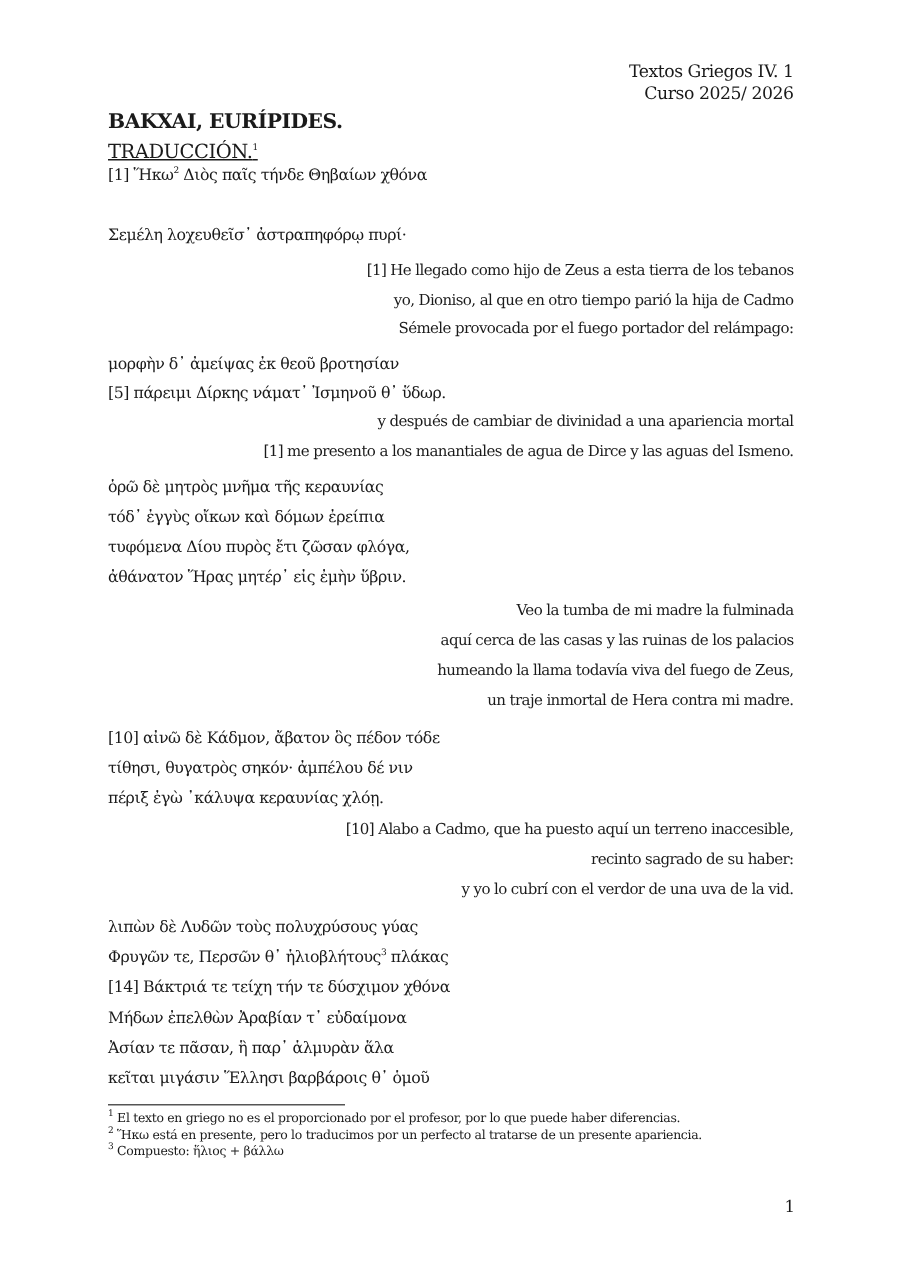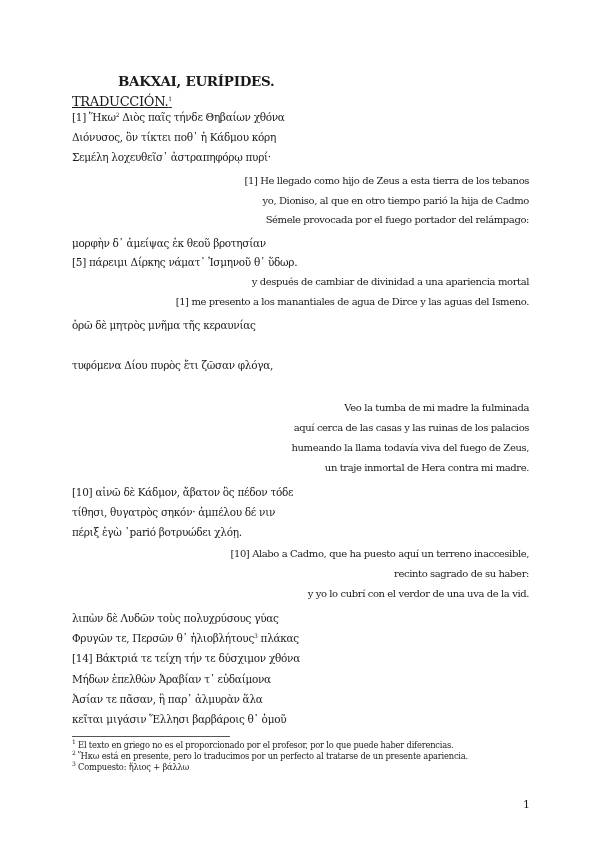--- a/index.html
+++ b/index.html
@@ -1,59 +1,64 @@
 <!DOCTYPE html>
 <html><head>
 <meta charset="utf-8">
 <style>
   html, body { margin:0; padding:0; background:#ffffff; }
   body { width:600px; height:848px; position:relative; overflow:hidden;
          font-family:"DejaVu Serif", serif; color:#1a1a1a; }
   .page { position:absolute; left:0; top:0; width:600px; height:848px; }
   .header { position:absolute; right:71px; top:40px; text-align:right;
             font-size:11.5px; line-height:15px; letter-spacing:-0.3px; }
-  .title { position:absolute; left:72px; top:73px; font-weight:bold; font-size:13.5px; letter-spacing:-0.3px;margin-left:46px; }
+  .title { position:absolute; left:72px; top:73px; font-weight:bold; font-size:13.5px; letter-spacing:-0.3px; }
   .subtitle { position:absolute; left:72px; top:94px; font-size:13px; text-decoration:underline; letter-spacing:-0.3px; }
   sup { font-size:6px; vertical-align:super; line-height:0; }
   .gr { position:absolute; left:72px; font-family:"DejaVu Serif", serif; font-size:10.5px; letter-spacing:-0.3px; white-space:nowrap; }
   .es { position:absolute; right:71px; text-align:right; font-size:10px; letter-spacing:-0.4px; white-space:nowrap; }
   .fnrule { position:absolute; left:72px; top:736px; width:158px; height:1px; background:#555; }
   .fn { position:absolute; left:72px; font-size:8.3px; letter-spacing:-0.2px; white-space:nowrap; }
   .pagenum { position:absolute; left:523px; top:798px; font-size:11px; }
 </style>
 </head>
 <body>
 
 <div class="page">
+  <div class="header">
+    <div>Textos Griegos IV. 1</div>
+    <div>Curso 2025/ 2026</div>
+  </div>
 
   <div class="title">BAKXAI, EURÍPIDES.</div>
   <div class="subtitle"><span>TRADUCCIÓN.</span><sup>1</sup></div>
 
   <div class="gr" style="top:111px"><span>[1] Ἥκω</span><sup>2</sup><span> Διὸς παῖς τήνδε Θηβαίων χθόνα</span></div>
-  <div class="gr" style="top:131px">Διόνυσος, ὃν τίκτει ποθ᾽ ἡ Κάδμου κόρη</div>
   <div class="gr" style="top:151px">Σεμέλη λοχευθεῖσ᾽ ἀστραπηφόρῳ πυρί·</div>
   <div class="es" style="top:175px">[1] He llegado como hijo de Zeus a esta tierra de los tebanos</div>
   <div class="es" style="top:195px">yo, Dioniso, al que en otro tiempo parió la hija de Cadmo</div>
   <div class="es" style="top:214px">Sémele provocada por el fuego portador del relámpago:</div>
 
   <div class="gr" style="top:237px">μορφὴν δ᾽ ἀμείψας ἐκ θεοῦ βροτησίαν</div>
   <div class="gr" style="top:256px">[5] πάρειμι Δίρκης νάματ᾽ Ἰσμηνοῦ θ᾽ ὕδωρ.</div>
   <div class="es" style="top:276px">y después de cambiar de divinidad a una apariencia mortal</div>
   <div class="es" style="top:296px">[1] me presento a los manantiales de agua de Dirce y las aguas del Ismeno.</div>
 
   <div class="gr" style="top:319px">ὁρῶ δὲ μητρὸς μνῆμα τῆς κεραυνίας</div>
+  <div class="gr" style="top:339px">τόδ᾽ ἐγγὺς οἴκων καὶ δόμων ἐρείπια</div>
   <div class="gr" style="top:359px">τυφόμενα Δίου πυρὸς ἔτι ζῶσαν φλόγα,</div>
+  <div class="gr" style="top:379px">ἀθάνατον Ἥρας μητέρ᾽ εἰς ἐμὴν ὕβριν.</div>
   <div class="es" style="top:402px">Veo la tumba de mi madre la fulminada</div>
   <div class="es" style="top:422px">aquí cerca de las casas y las ruinas de los palacios</div>
   <div class="es" style="top:462px">un traje inmortal de Hera contra mi madre.</div>
   <div class="es" style="top:442px">humeando la llama todavía viva del fuego de Zeus,</div>
 
   <div class="gr" style="top:486px">[10] αἰνῶ δὲ Κάδμον, ἄβατον ὃς πέδον τόδε</div>
   <div class="gr" style="top:506px">τίθησι, θυγατρὸς σηκόν· ἀμπέλου δέ νιν</div>
-  <div class="gr" style="top:526px">πέριξ ἐγὼ ᾽parió βοτρυώδει χλόῃ.</div>
+  <div class="gr" style="top:526px">πέριξ ἐγὼ ᾽κάλυψα κεραυνίας χλόῃ.</div>
   <div class="es" style="top:548px">[10] Alabo a Cadmo, que ha puesto aquí un terreno inaccesible,</div>
   <div class="es" style="top:568px">recinto sagrado de su haber:</div>
   <div class="es" style="top:588px">y yo lo cubrí con el verdor de una uva de la vid.</div>
 
   <div class="gr" style="top:612px">λιπὼν δὲ Λυδῶν τοὺς πολυχρύσους γύας</div>
   <div class="gr" style="top:632px"><span>Φρυγῶν τε, Περσῶν θ᾽ ἡλιοβλήτους</span><sup>3</sup><span> πλάκας</span></div>
   <div class="gr" style="top:652px">[14] Βάκτριά τε τείχη τήν τε δύσχιμον χθόνα</div>
   <div class="gr" style="top:673px">Μήδων ἐπελθὼν Ἀραβίαν τ᾽ εὐδαίμονα</div>
   <div class="gr" style="top:693px">Ἀσίαν τε πᾶσαν, ἣ παρ᾽ ἁλμυρὰν ἅλα</div>
   <div class="gr" style="top:713px">κεῖται μιγάσιν Ἕλλησι βαρβάροις θ᾽ ὁμοῦ</div>

